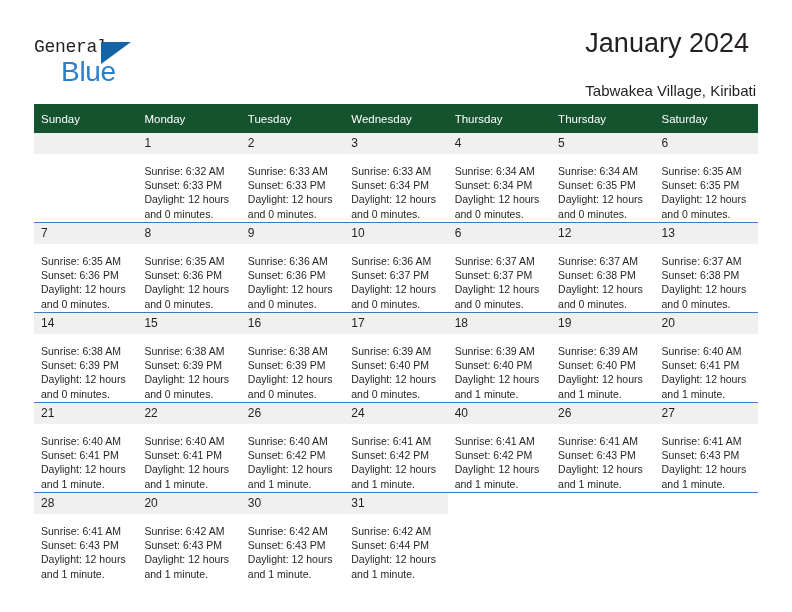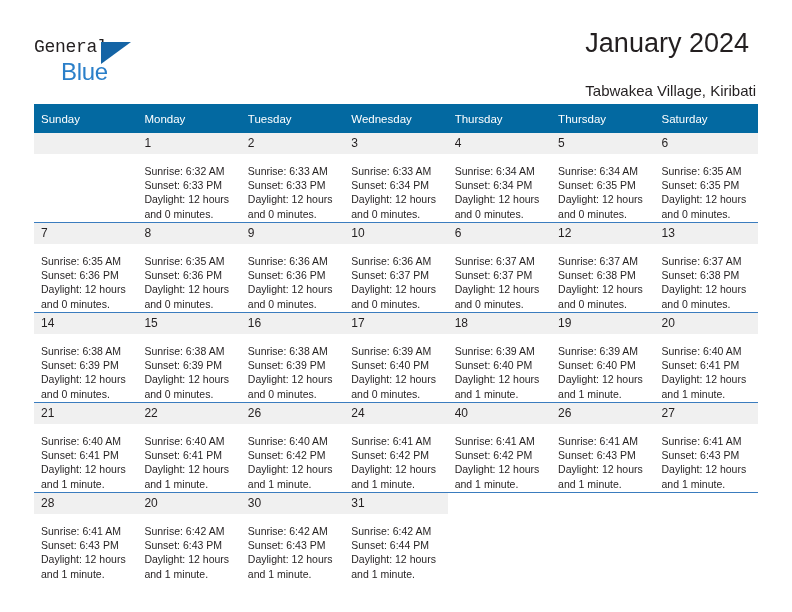--- a/index.html
+++ b/index.html
@@ -43,21 +43,21 @@
     font-size: 18px;
     line-height: 27px;
     letter-spacing: -0.3px;
     color: #231f20;
     font-family: Liberation Mono, monospace;
   }
   .logo-blue {
     position: absolute;
     left: 27px;
     top: 24px;
-    font-size: 24px;
+    font-size: 28px;
     line-height: 27px;
     letter-spacing: -0.3px;
     color: #2a7fc9;
     font-family: "Liberation Sans", sans-serif;
   }
   .logo-flag {
     position: absolute;
     left: 67px;
     top: 8px;
     width: 0;
@@ -91,21 +91,21 @@
   
   .cal {
     position: absolute;
     left: 34px;
     top: 104px;
     width: 724px;
     border-collapse: collapse;
     table-layout: fixed;
   }
   .cal th {
-    background: #0369a1;
+    background: #14532d;
     color: #ffffff;
     font-weight: normal;
     font-size: 11.5px;
     line-height: 14px;
     text-align: left;
     padding: 5px 0 5px 7px;
     height: 19px;
     font-family: "Liberation Sans", sans-serif;
   }
   .cal td {

